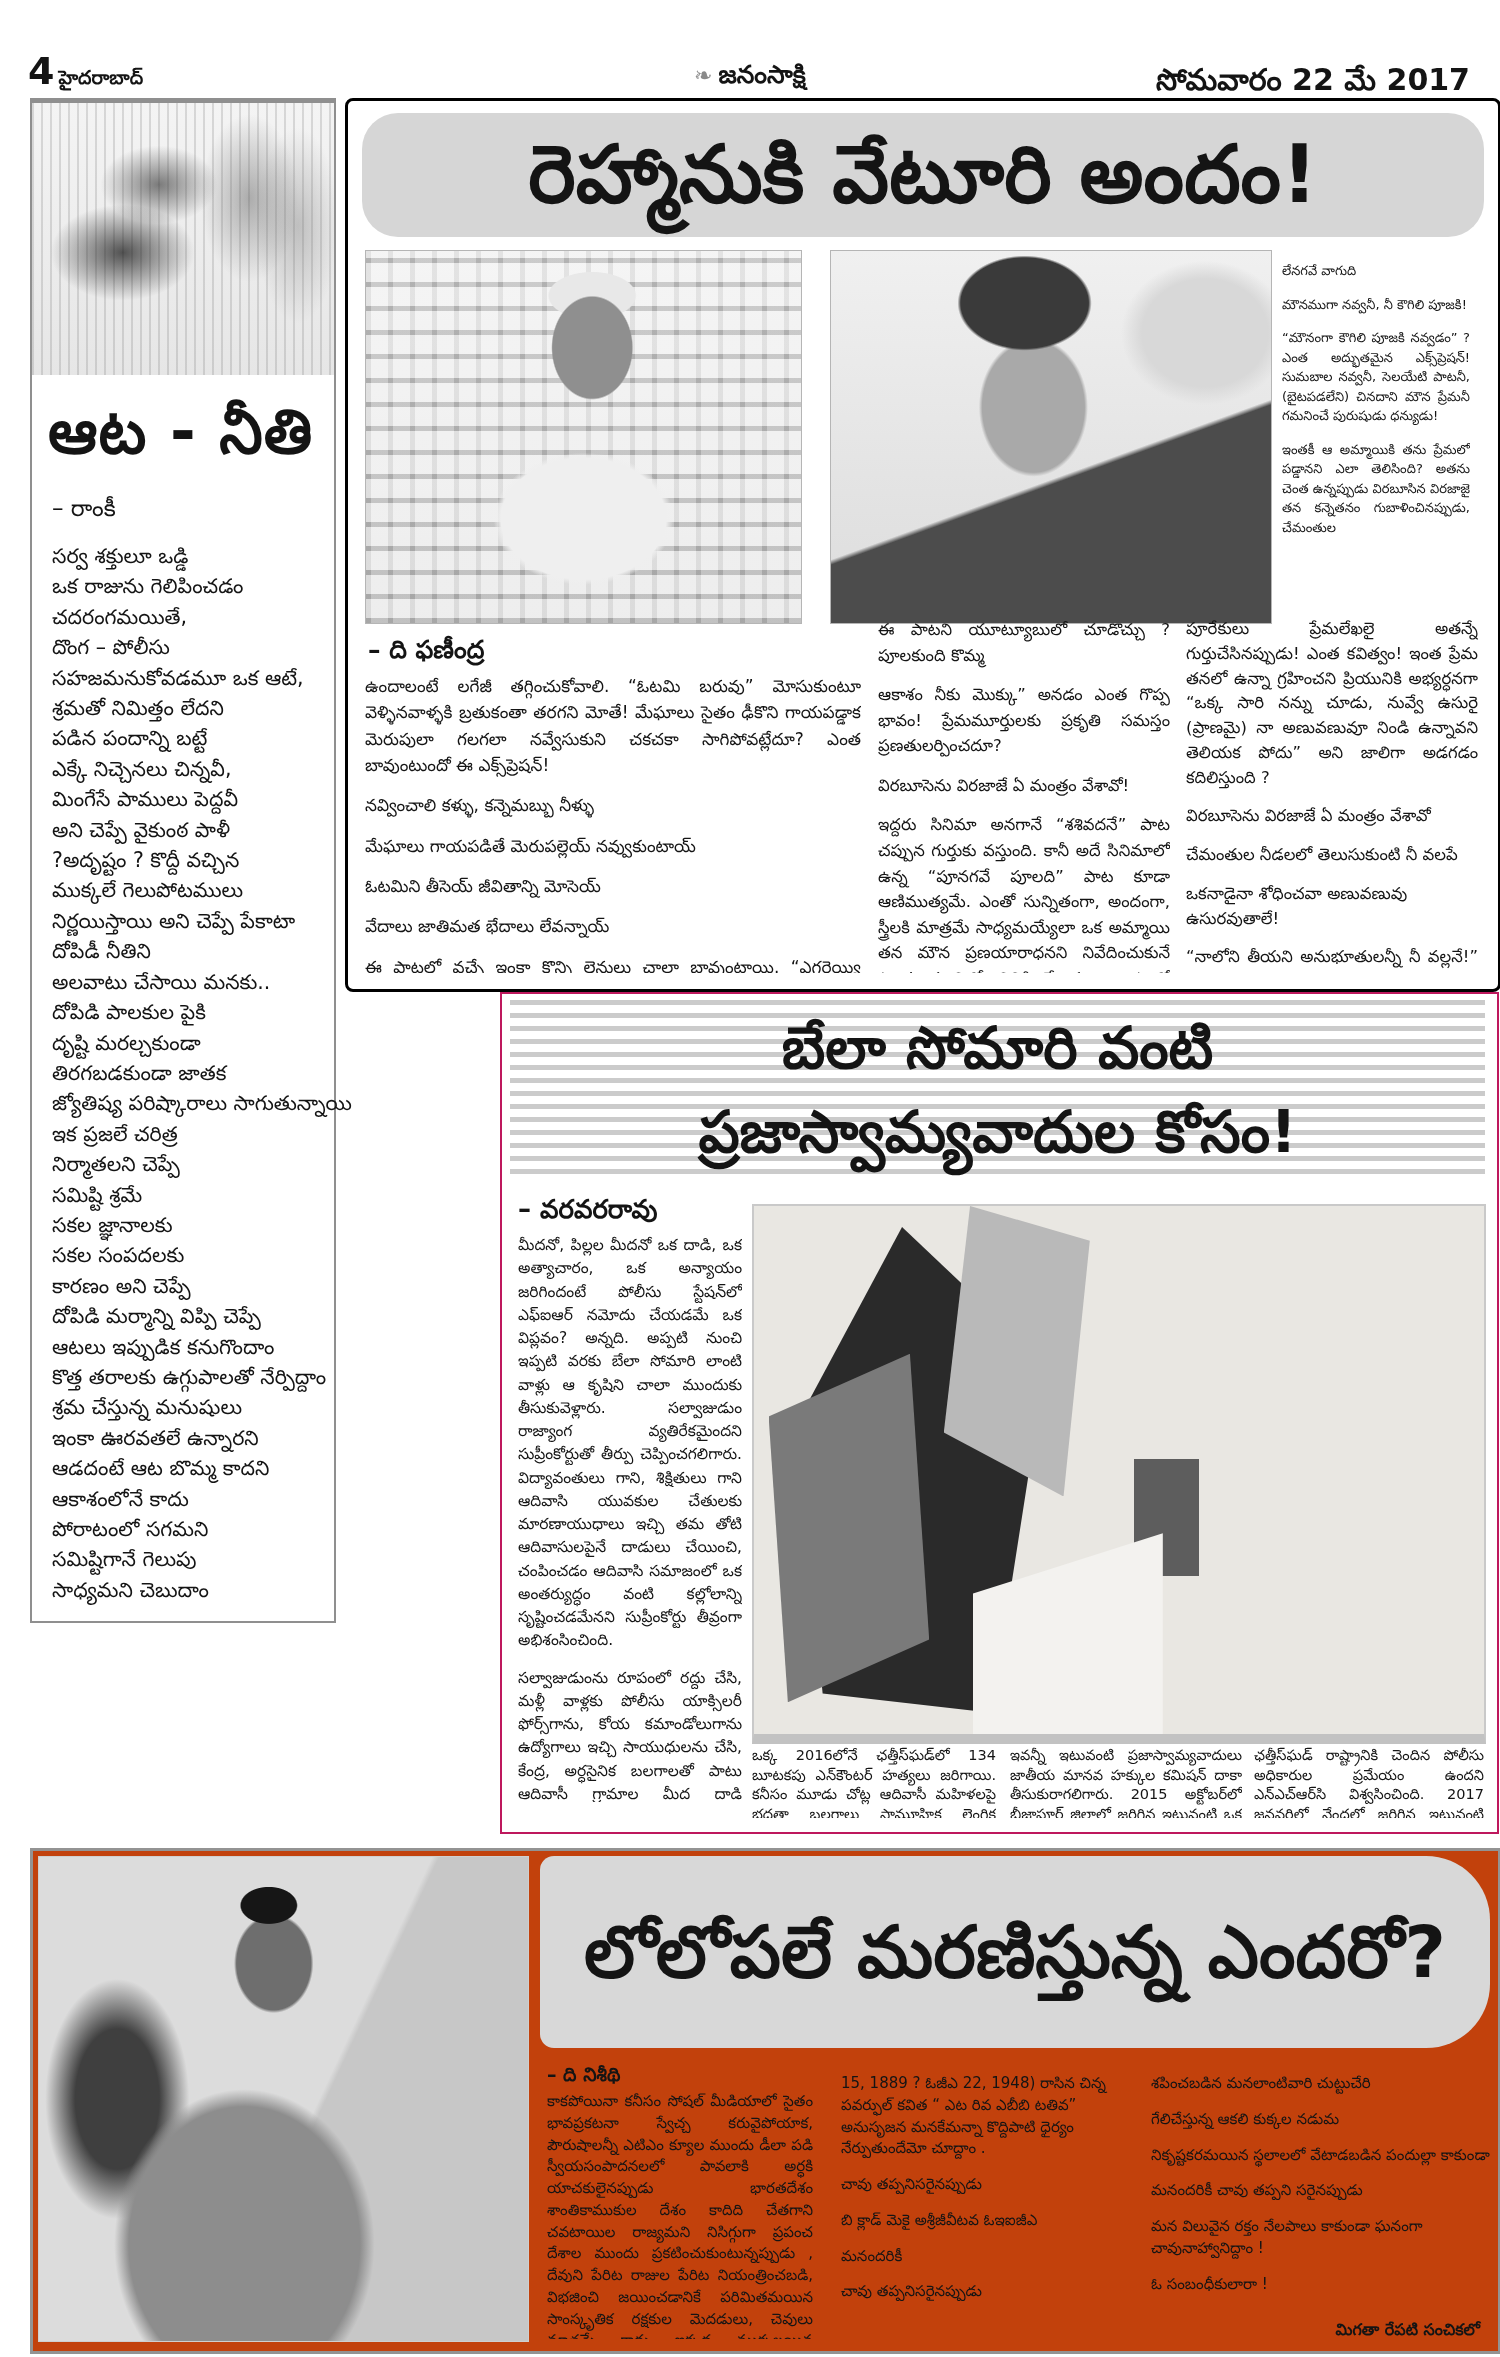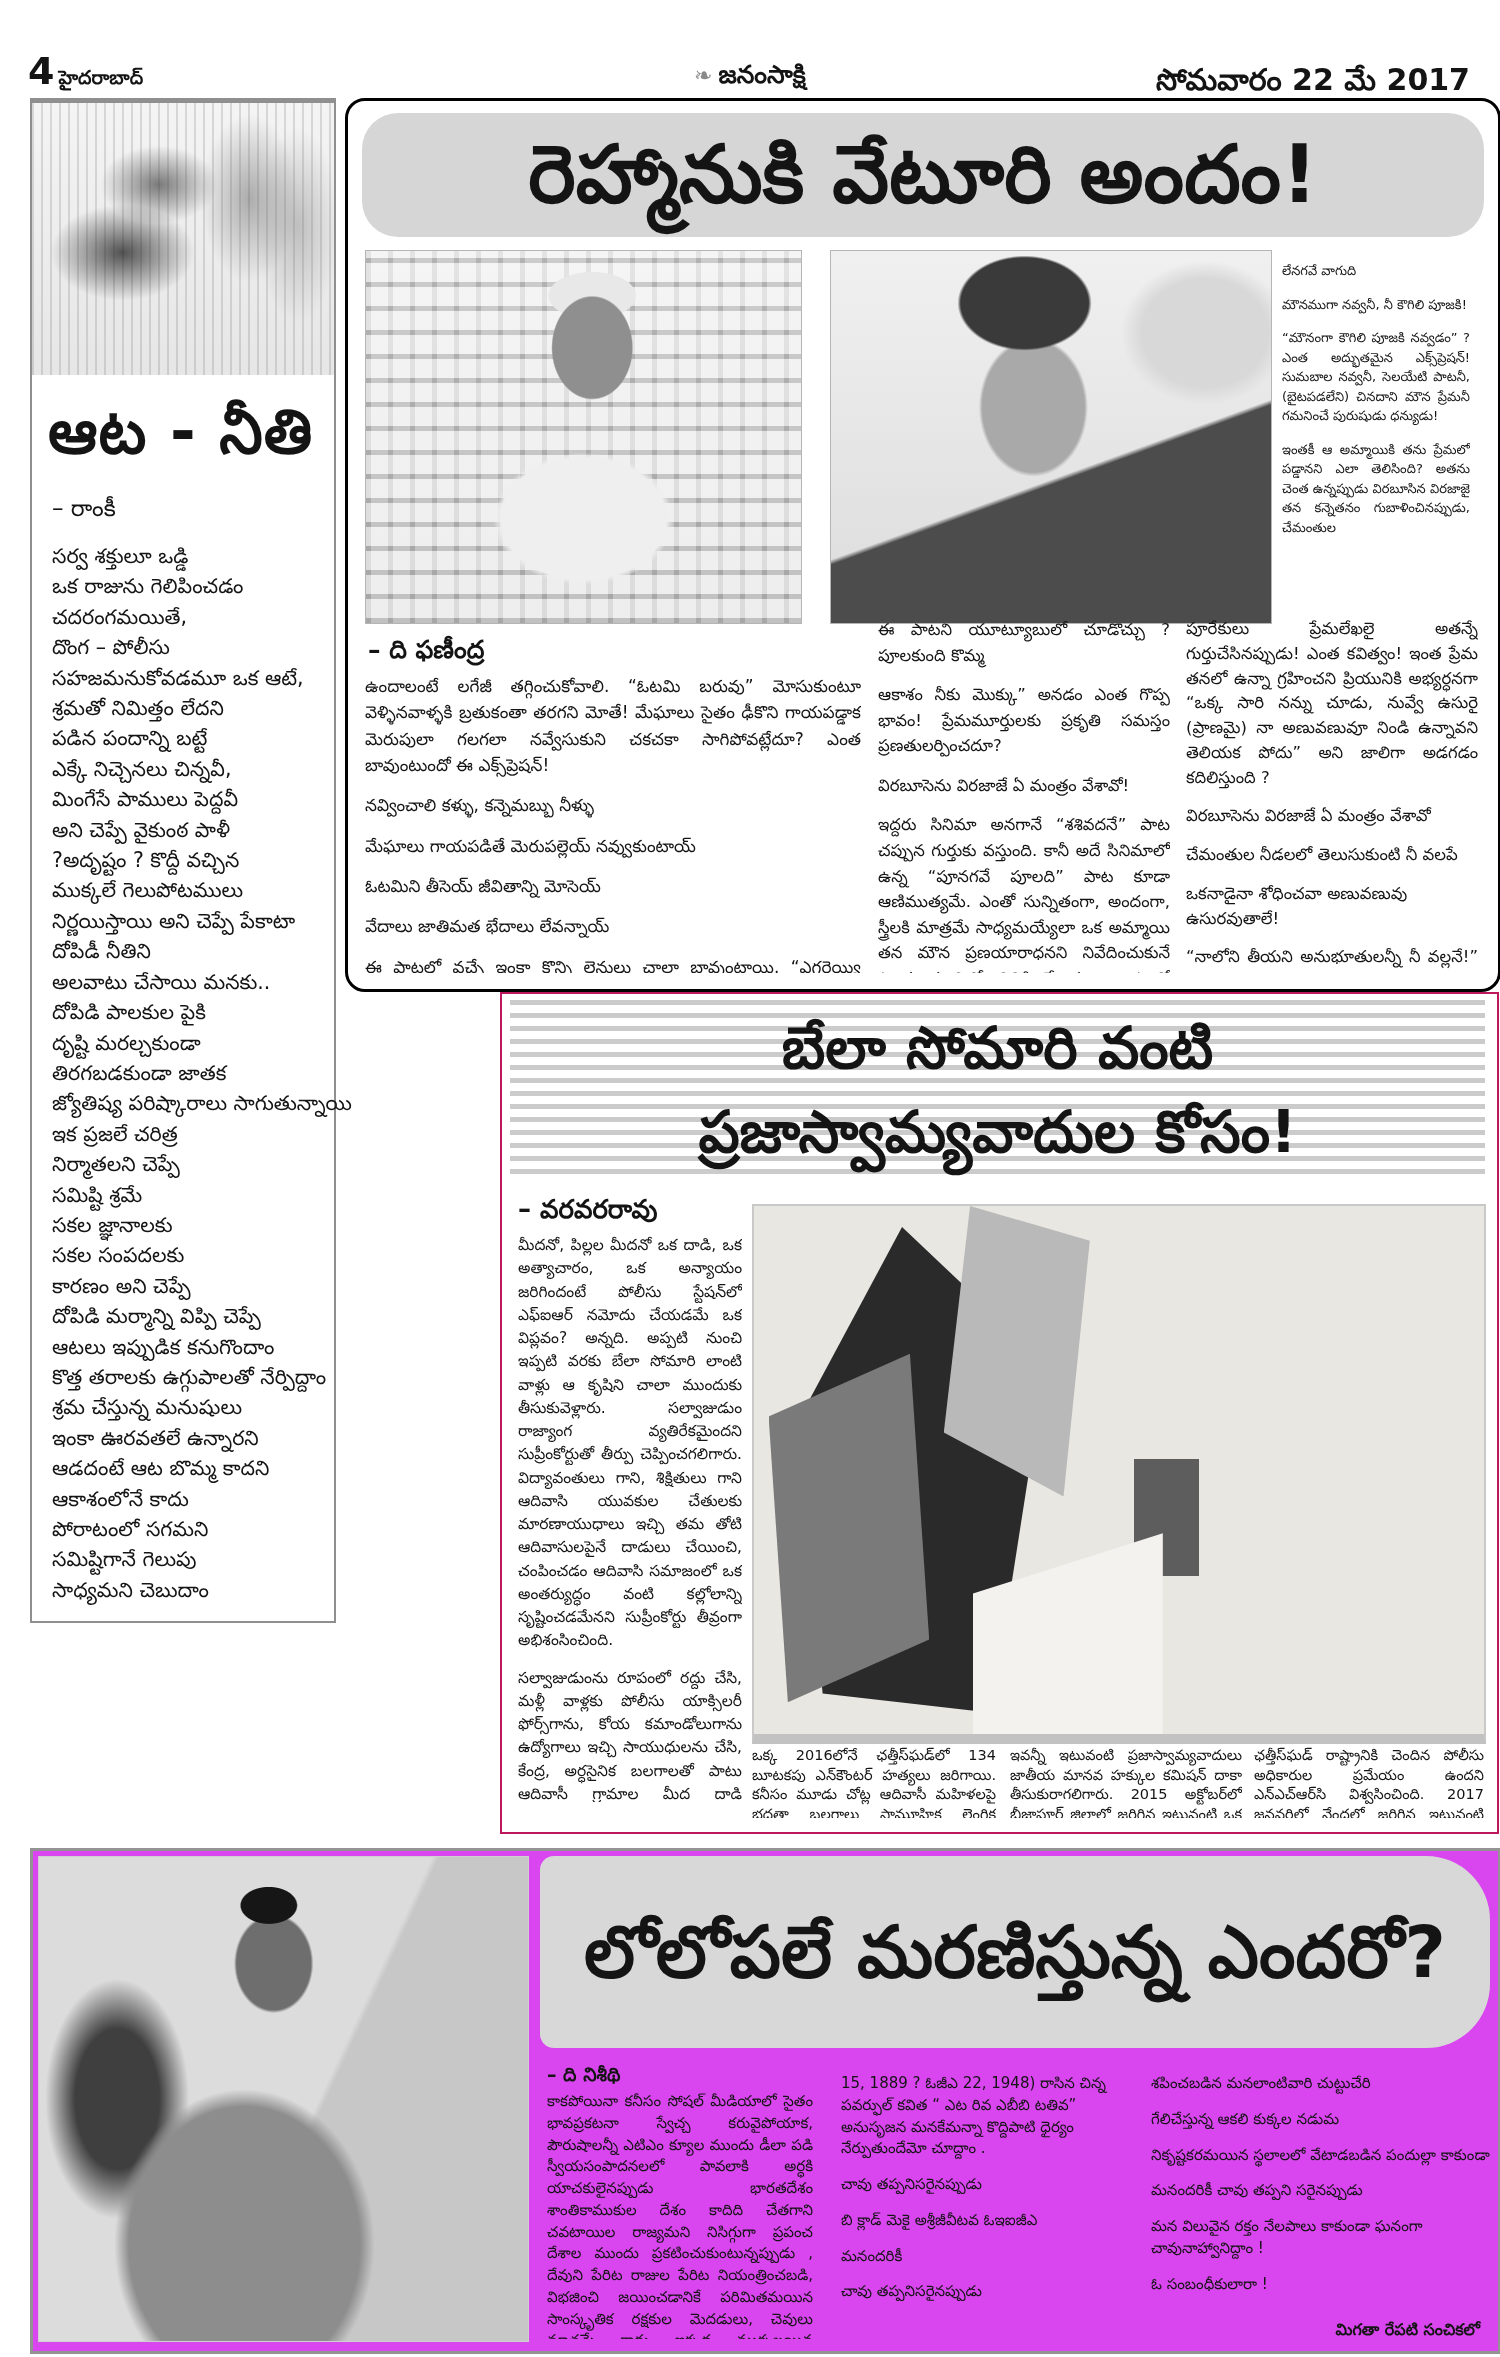--- a/index.html
+++ b/index.html
@@ -21,21 +21,21 @@
        radial-gradient(ellipse 120px 80px at 30% 55%, rgba(30,30,30,.75), rgba(30,30,30,0) 60%),
        radial-gradient(ellipse 90px 60px at 42% 30%, rgba(60,60,60,.65), rgba(60,60,60,0) 65%),
        radial-gradient(ellipse 70px 120px at 72% 35%, rgba(90,90,90,.45), rgba(90,90,90,0) 70%),
        radial-gradient(ellipse 60px 140px at 88% 45%, rgba(120,120,120,.4), rgba(120,120,120,0) 70%),
        repeating-linear-gradient(90deg, rgba(110,110,110,.22) 0 2px, rgba(255,255,255,0) 2px 9px),
        linear-gradient(#f4f4f4,#e6e6e6);}
   .poem-title{position:absolute;left:16px;top:292px;margin:0;font-size:62px;font-weight:700;letter-spacing:1px;}
   .poem-byline{position:absolute;left:20px;top:392px;font-size:23px;}
   .poem-lines{position:absolute;left:20px;top:438px;font-size:20.5px;line-height:30.4px;white-space:nowrap;}
   
-  .a1{left:345px;top:98px;width:1150px;height:888px;border:3px solid #000;border-radius:20px;background:#fff;}
+  .a1{left:345px;top:98px;width:1150px;height:888px;border:3px solid #000;border-radius:8px;background:#fff;}
   .a1-head{position:absolute;left:14px;right:14px;top:12px;height:124px;background:#d6d6d6;
            border-radius:36px;text-align:center;line-height:124px;font-size:80px;font-weight:700;white-space:nowrap;}
   .a1-photo{position:absolute;top:149px;height:372px;border:1px solid #b5b5b5;}
   .p-vet{left:17px;width:435px;
      background:
        radial-gradient(ellipse 66px 84px at 52% 26%, #8f8f8f 60%, rgba(0,0,0,0) 62%),
        radial-gradient(ellipse 74px 40px at 52% 12%, #e8e8e8 58%, rgba(0,0,0,0) 60%),
        radial-gradient(ellipse 150px 110px at 50% 72%, #efefef 55%, rgba(0,0,0,0) 60%),
        repeating-linear-gradient(0deg, rgba(150,150,150,.35) 0 5px, rgba(255,255,255,.55) 5px 24px),
        repeating-linear-gradient(90deg, rgba(140,140,140,.3) 0 5px, rgba(255,255,255,.4) 5px 22px),
@@ -76,21 +76,21 @@
   .s3{left:26%;top:0;width:20%;height:55%;background:#b9b9b9;
       clip-path:polygon(18% 0,100% 12%,82% 100%,0 78%);}
   .s4{left:52%;top:48%;width:9%;height:22%;background:#5d5d5d;}
   .s5{left:30%;top:62%;width:26%;height:38%;background:#f3f2ef;
       clip-path:polygon(0 30%,100% 0,100% 100%,0 100%);}
   .a2-bcol{position:absolute;top:752px;height:72px;overflow:hidden;font-size:14.5px;line-height:1.35;text-align:justify;}
   .bc1{left:250px;width:244px;}
   .bc2{left:508px;width:232px;}
   .bc3{left:752px;width:230px;}
   
-  .a3{left:30px;top:1848px;width:1465px;height:500px;border:3px solid #939393;background:#d946ef;}
+  .a3{left:30px;top:1848px;width:1465px;height:500px;border:3px solid #939393;background:#c2410c;}
   .a3-photo{position:absolute;left:5px;top:5px;width:489px;height:484px;border:1px solid #cfcfcf;
      background:
        radial-gradient(ellipse 46px 30px at 47% 10%, #161616 60%, rgba(0,0,0,0) 63%),
        radial-gradient(ellipse 64px 80px at 48% 22%, #6e6e6e 58%, rgba(0,0,0,0) 62%),
        radial-gradient(ellipse 210px 250px at 42% 80%, #8d8d8d 55%, rgba(0,0,0,0) 62%),
        radial-gradient(ellipse 120px 200px at 16% 50%, #3f3f3f 35%, rgba(0,0,0,0) 60%),
        linear-gradient(115deg,#dcdcdc 55%,#c7c7c7 56%),
        linear-gradient(#d9d9d9,#cccccc);}
   .a3-band{position:absolute;left:507px;top:5px;width:950px;height:192px;background:#d8d8d8;
            border-radius:14px 64px 64px 14px;text-align:center;line-height:192px;

